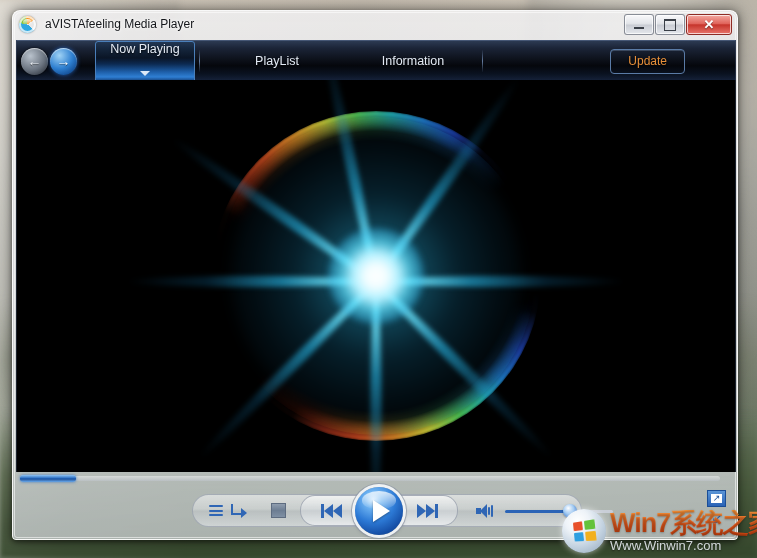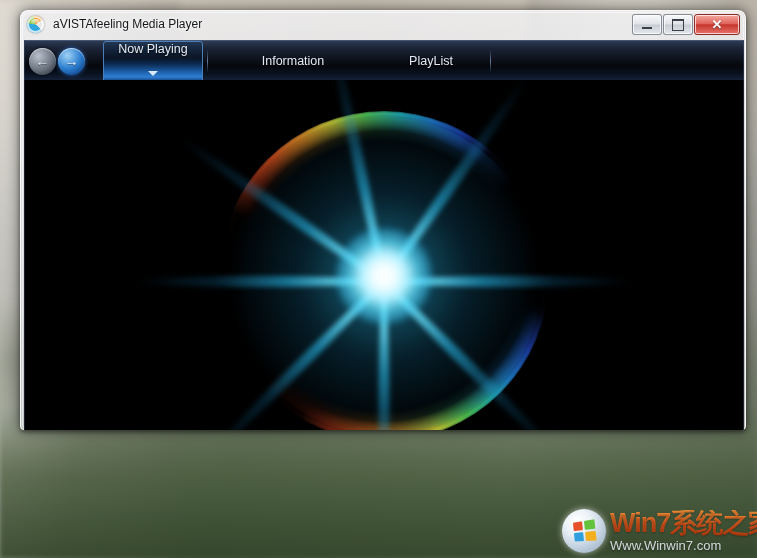--- a/index.html
+++ b/index.html
@@ -51,24 +51,24 @@
   }
   #desktop .shadowBand {
     position:absolute; left:0; top:300px; width:757px; height:120px;
     background: linear-gradient(to bottom, rgba(120,125,110,0.0), rgba(110,118,98,0.4), rgba(120,125,110,0.0));
     filter: blur(6px);
   }
 
   
   #window {
     position: absolute;
-    left: 20px;
+    left: 12px;
     top: 10px;
     width: 726px;
-    height: 420px;
+    height: 530px;
     border-radius: 8px 8px 4px 4px;
     box-shadow: 0 0 14px rgba(0,0,0,0.55), 0 2px 4px rgba(0,0,0,0.4);
     overflow: hidden;
   }
   
   #glass-frame {
     position: absolute;
     inset: 0;
     border-radius: 8px 8px 4px 4px;
     background: linear-gradient(to bottom,
@@ -585,30 +585,31 @@
       </div>
     </div>
 
     <div class="tab active">
       <span>Now Playing</span>
       <span class="tab-caret"></span>
     </div>
 
     <div class="tab-sep"></div>
 
+    <div class="tab" id="tab-playlist">
+      <span>PlayList</span>
+    </div>
+
     <div class="tab" id="tab-information">
       <span>Information</span>
     </div>
 
-    <div class="tab" id="tab-playlist">
-      <span>PlayList</span>
-    </div>
-
     <div class="tab-sep"></div>
 
+    <div id="update-button" style="color: rgb(232, 144, 58);">Update</div>
   </div>
 
   <div id="video-area">
     <div id="visualizer">
       <div class="ring"></div>
       <div class="ring2"></div>
       <div class="inner-glow"></div>
       <div class="ray" style="transform:rotate(0deg);"></div>
       <div class="ray" style="transform:rotate(45deg);"></div>
       <div class="ray" style="transform:rotate(90deg);"></div>

